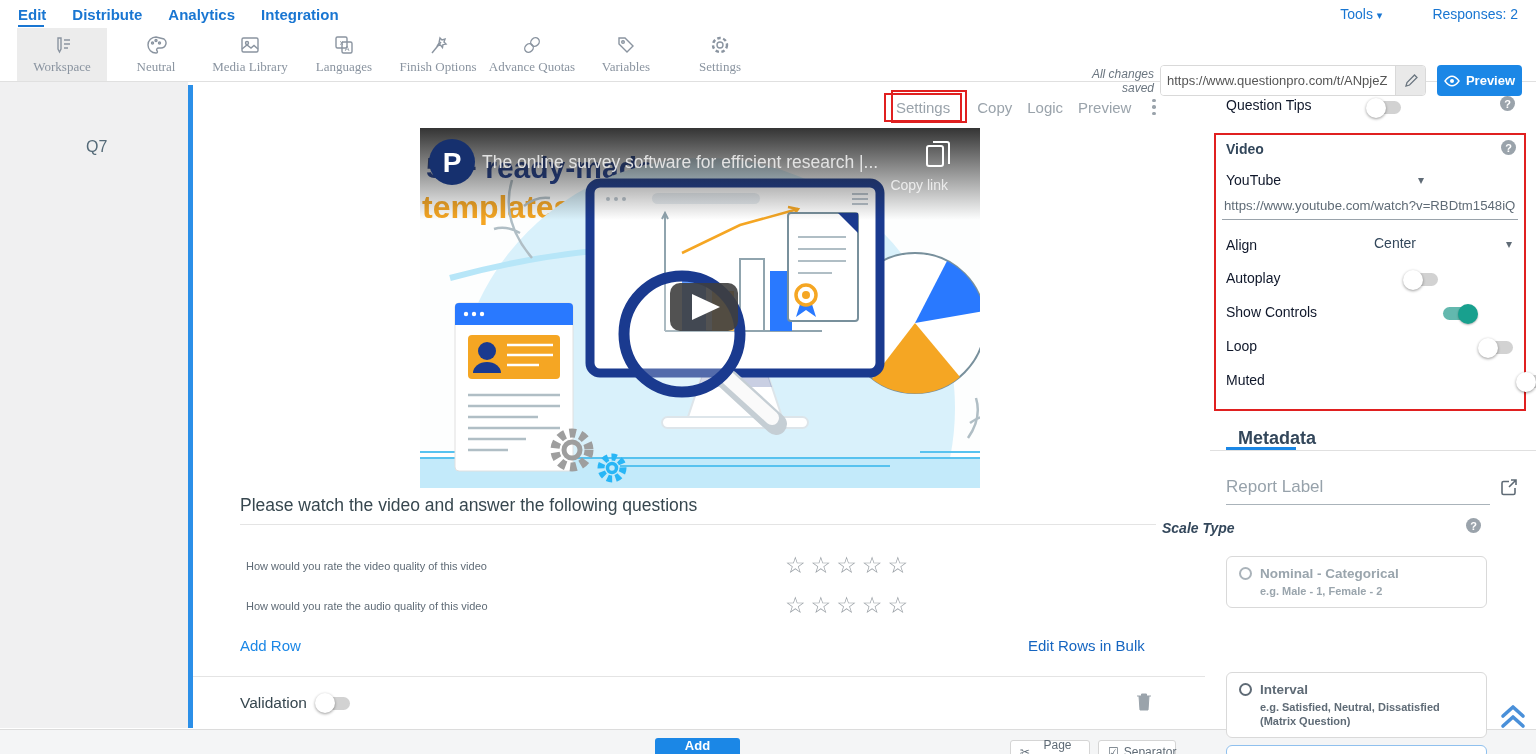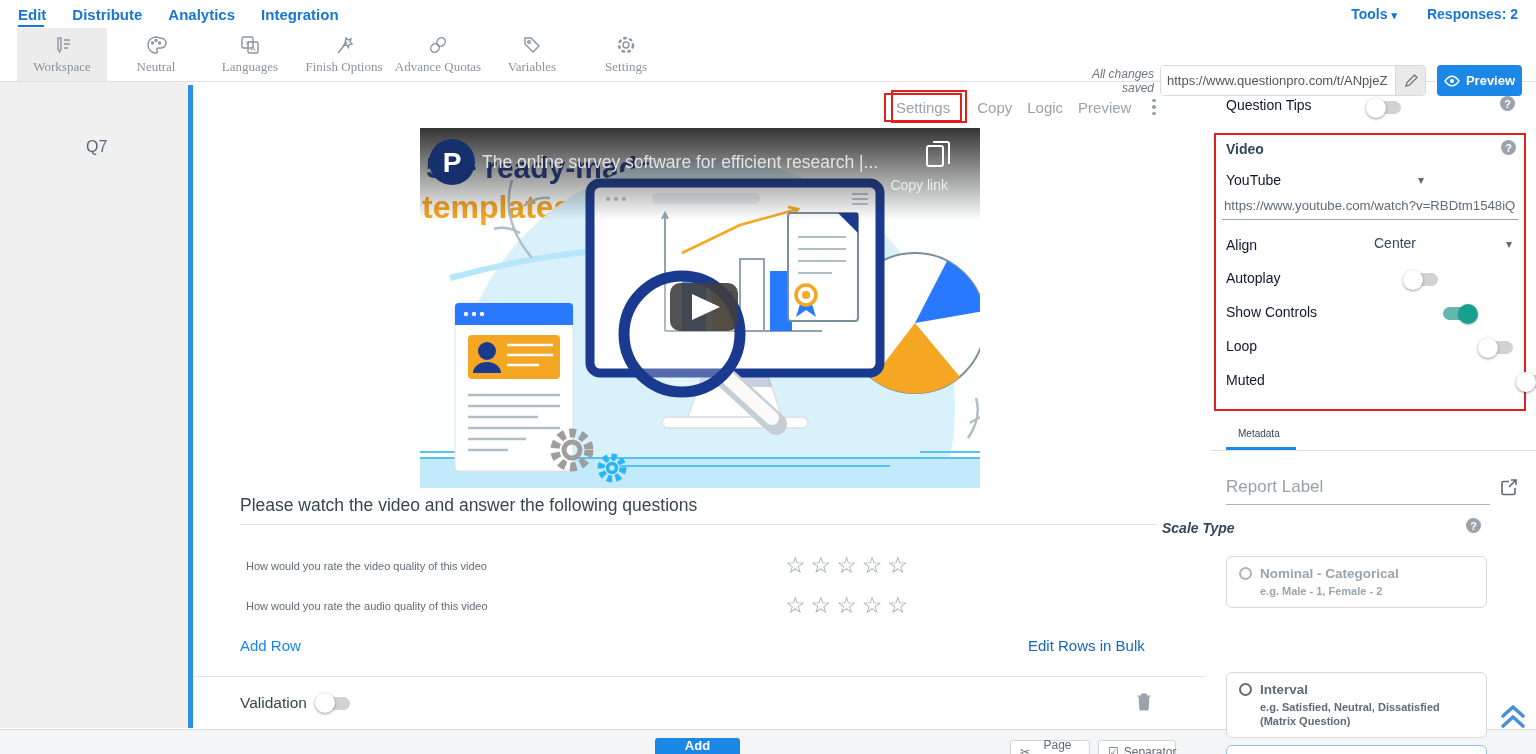--- a/index.html
+++ b/index.html
@@ -8,21 +8,21 @@
         font-family:"Liberation Sans", sans-serif; color:#33475b; background:#fff;}
   .abs{ position:absolute; }
   svg{ display:block; font-family:inherit; }
 
   
   .topnav{ left:0; top:0; width:1536px; height:28px; display:flex; align-items:center; }
   .nav-left{ display:flex; gap:26px; padding-left:18px; }
   .nav-item{ color:#1976d2; font-size:15px; font-weight:700; cursor:pointer; position:relative; }
   .nav-item.active::after{ content:""; position:absolute; left:0; right:2px; bottom:-4px; height:2px; background:#1976d2; }
   .nav-right{ margin-left:auto; display:flex; gap:30px; padding-right:18px; align-items:center;}
-  .nav-link{ color:#1976d2; font-size:14px; font-weight:700; cursor:pointer;}
+  .nav-link{ color:#1976d2; font-size:14px; font-weight:400; cursor:pointer;margin-left:20px;}
   .caret{ font-size:11px; color:#1976d2; }
 
   
   .toolbar{ left:0; top:28px; width:1536px; height:54px; background:#fff; border-bottom:1px solid #e0e0e0; }
   .tb-items{ position:absolute; left:17px; top:0; display:flex; gap:4px; height:53px; }
   .tb-item{ width:90px; height:53px; display:flex; flex-direction:column; align-items:center; justify-content:center; gap:3px; cursor:pointer; }
   .tb-item.selected{ background:#ececec; }
   .tb-item svg{ stroke:#8a94a0; fill:none; stroke-width:1.4; }
   .tb-label{ font-size:13px; color:#8a94a0;font-family:Liberation Serif, serif; }
   .save-status{ left:1068px; top:39px; width:86px; font-size:12px; font-style:italic; color:#6b7680; line-height:14px; text-align:right;}
@@ -70,21 +70,21 @@
   .help{ width:15px; height:15px; border-radius:50%; background:#9aa3ab; color:#fff; font-size:11px; font-weight:700; display:inline-flex; align-items:center; justify-content:center;}
   .toggle{ width:33px; height:13px; border-radius:7px; background:#d2d2d2; position:relative; display:inline-block; cursor:pointer;}
   .toggle .knob{ position:absolute; left:-2px; top:-3.5px; width:20px; height:20px; border-radius:50%; background:#fff; box-shadow:0 1px 3px rgba(0,0,0,.4);}
   .toggle.on{ background:#63b8ae;}
   .toggle.on .knob{ left:auto; right:-2px; background:#18a08e; box-shadow:0 1px 2px rgba(0,0,0,.3);}
   .panel-label{ font-size:14px; color:#0f172a;}
   .panel-bold{ font-size:14px; font-weight:700; color:#33475b;}
   .redbox{ border:2px solid #e02020; pointer-events:none;}
   .vurl-input{ left:1222px; top:196px; width:296px; border:0; border-bottom:1px solid #9aa3ab; font-size:13.2px; color:#5f6b76; padding:2px 2px 6px 2px; outline:none; background:transparent; font-family:inherit;}
   .caret-dark{ color:#5f6b76; font-size:12px; cursor:pointer;}
-  .metatab{ left:1238px; top:428px; font-size:10px; font-weight:400; color:#33475b; cursor:pointer;text-align:center;}
+  .metatab{ left:1238px; top:428px; font-size:18px; font-weight:700; color:#33475b; cursor:pointer;text-align:center;}
   .metaline{ left:1226px; top:447px; width:70px; height:3px; background:#1b87e6;}
   .metadiv{ left:1210px; top:450px; width:326px; height:1px; background:#e0e0e0;}
   .report-input{ left:1226px; top:477px; width:264px; border:0; border-bottom:1px solid #aab3ba; font-size:17px; color:#5f6b76; padding-bottom:7px; outline:none; background:transparent; font-family:inherit;}
   .report-input::placeholder{ color:#97a2ab;}
   .scale-card{ left:1226px; width:261px; background:#fff; border:1px solid #d9d9d9; border-radius:6px; padding:9px 12px; cursor:pointer;}
   .scale-head{ display:flex; align-items:center; gap:8px;}
   .radio{ width:13px; height:13px; border:2px solid #aab3ba; border-radius:50%; flex:0 0 auto;}
   .scale-name{ font-size:13.5px; font-weight:700;}
   .scale-eg{ font-size:11px; font-weight:700; margin:3px 0 0 21px; line-height:14px;}
   .muted-txt{ color:#9aa5ad;}
@@ -126,20 +126,30 @@
       <div class="tb-item">
         <span>
             <svg width="22" height="22" viewBox="0 0 22 22">
               <path d="M11 3a8 8 0 1 0 0 16c1.5 0 1.8-1.2 1-2.2-.8-1-.3-2.8 1.8-2.8H16a5 5 0 0 0 3-9z"></path>
               <circle cx="7.5" cy="9" r="1"></circle>
               <circle cx="11" cy="6.5" r="1"></circle>
               <circle cx="14.5" cy="9" r="1"></circle>
             </svg>
           </span>
         <span class="tb-label">Neutral</span>
+      </div>
+      <div class="tb-item">
+        <span>
+            <svg width="22" height="22" viewBox="0 0 22 22">
+              <rect x="3" y="4" width="16" height="14" rx="1.5"></rect>
+              <circle cx="8" cy="9" r="1.5"></circle>
+              <path d="M3 15l5-4 4 3 3-2.5 4 3.5"></path>
+            </svg>
+          </span>
+        <span class="tb-label">Media Library</span>
       </div>
       <div class="tb-item">
         <span>
             <svg width="22" height="22" viewBox="0 0 22 22">
               <rect x="3" y="3" width="11" height="11" rx="1.5"></rect>
               <rect x="9" y="8" width="10" height="11" rx="1.5"></rect>
               <text x="8.5" y="11" font-size="7" fill="#8a94a0" stroke="none" text-anchor="middle">x</text>
               <text x="14" y="16.5" font-size="7" fill="#8a94a0" stroke="none" text-anchor="middle">A</text>
             </svg>
           </span>

